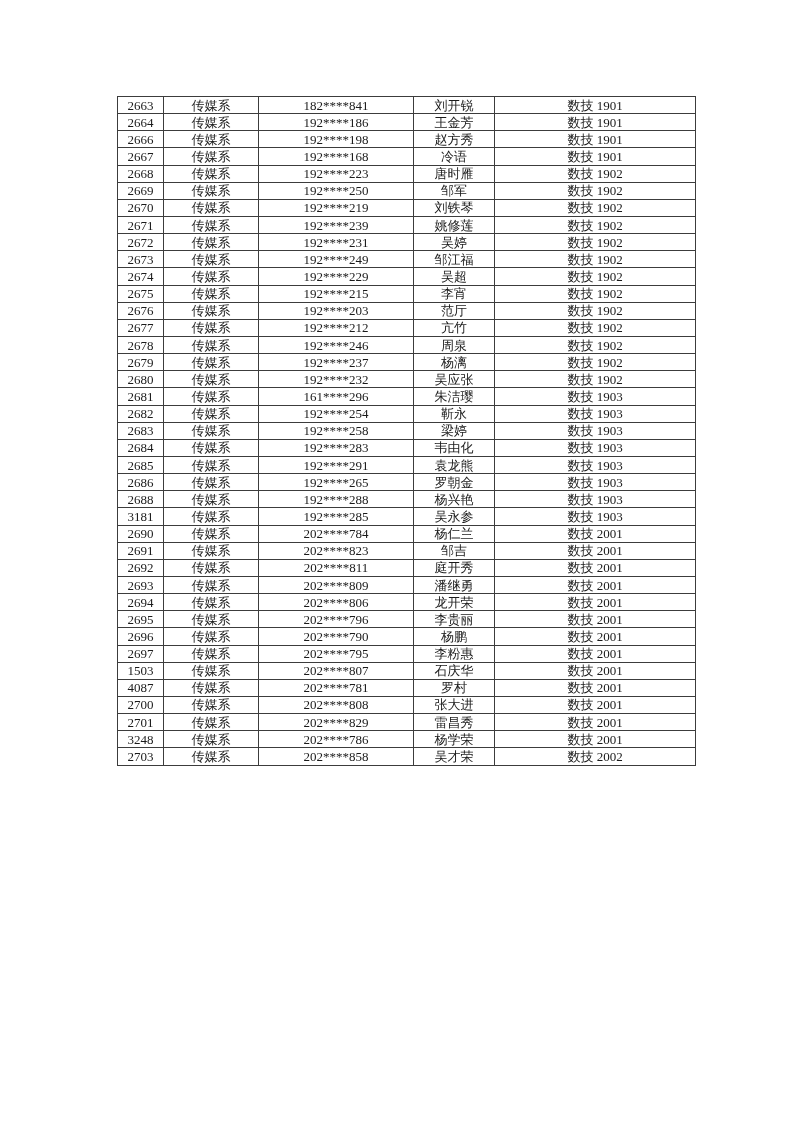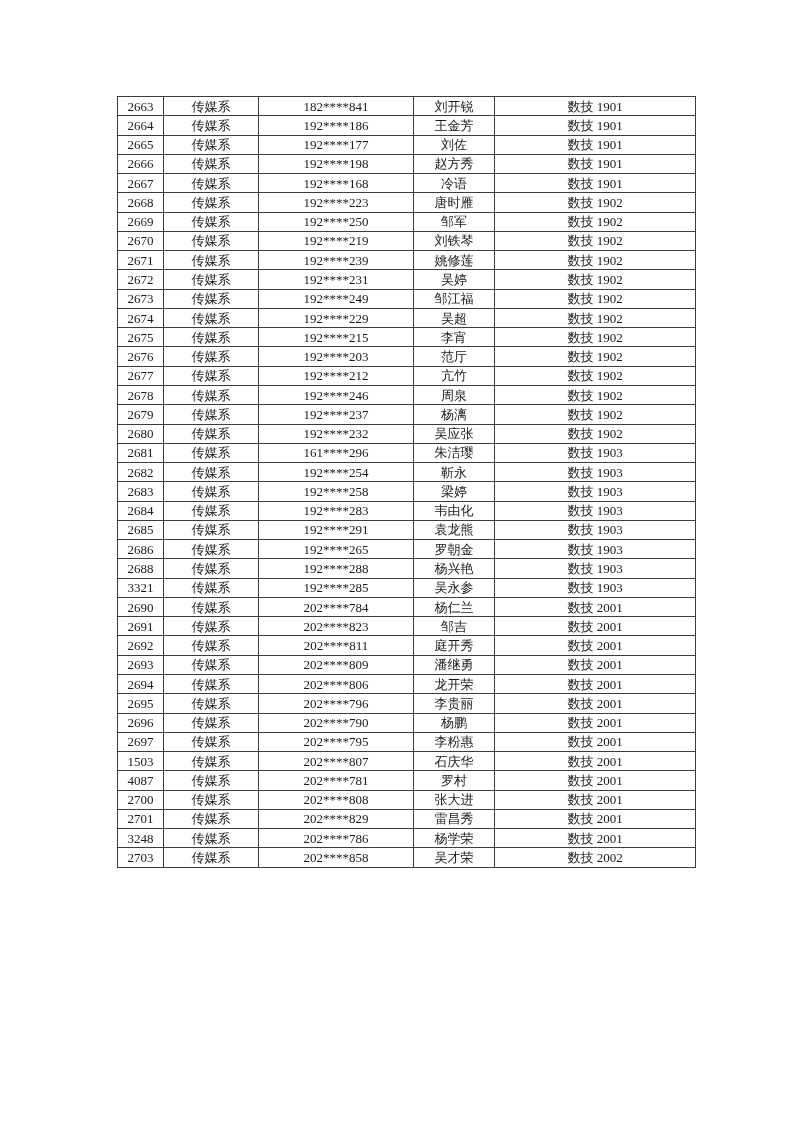--- a/index.html
+++ b/index.html
@@ -17,21 +17,21 @@
   .page {
     position: absolute;
     inset: 0;
     background: #ffffff;
   }
   table.roster {
     position: absolute;
     left: 117px;
     top: 96px;
     width: 578px;
-    height: 772px;
+    height: 670px;
     border-collapse: collapse;
     table-layout: fixed;
   }
   table.roster td {
     border: 1px solid #3c3c3c;
     padding: 0;
     text-align: center;
     vertical-align: middle;
     font-size: 13px;
     color: #1a1a1a;
@@ -61,27 +61,20 @@
           <td>数技 1901</td>
         </tr>
         <tr>
           <td>2664</td>
           <td>传媒系</td>
           <td>192****186</td>
           <td>王金芳</td>
           <td>数技 1901</td>
         </tr>
         <tr>
-          <td>2665</td>
-          <td>传媒系</td>
-          <td>192****177</td>
-          <td>刘佐</td>
-          <td>数技 1901</td>
-        </tr>
-        <tr>
           <td>2666</td>
           <td>传媒系</td>
           <td>192****198</td>
           <td>赵方秀</td>
           <td>数技 1901</td>
         </tr>
         <tr>
           <td>2667</td>
           <td>传媒系</td>
           <td>192****168</td>
@@ -222,21 +215,21 @@
           <td>数技 1903</td>
         </tr>
         <tr>
           <td>2688</td>
           <td>传媒系</td>
           <td>192****288</td>
           <td>杨兴艳</td>
           <td>数技 1903</td>
         </tr>
         <tr>
-          <td>3321</td>
+          <td>3181</td>
           <td>传媒系</td>
           <td>192****285</td>
           <td>吴永参</td>
           <td>数技 1903</td>
         </tr>
         <tr>
           <td>2690</td>
           <td>传媒系</td>
           <td>202****784</td>
           <td>杨仁兰</td>

